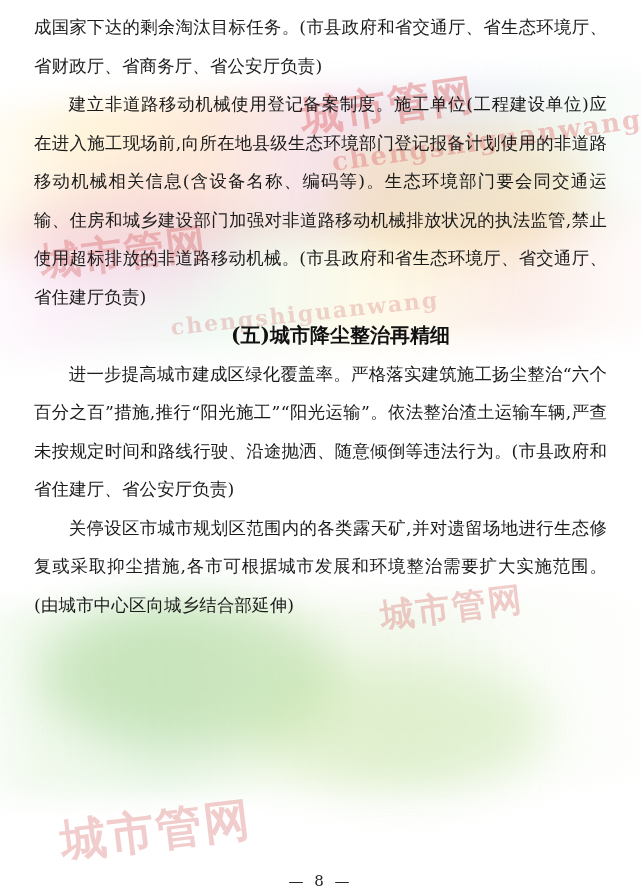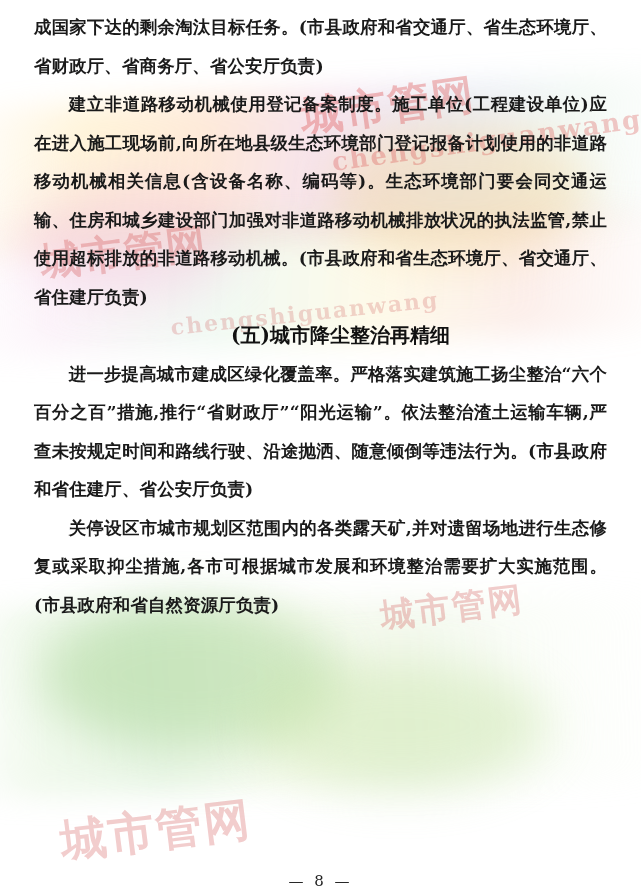--- a/index.html
+++ b/index.html
@@ -133,21 +133,20 @@
     height: 100%;
   }
   .para {
     font-size: 17.4px;
     line-height: 38.5px;
     color: #1a1a1a;
     text-align: justify;
     text-justify: inter-ideograph;
     margin: 0;
     letter-spacing: 0.2px;
-    font-weight: bold;
   }
   .para.indent { text-indent: 2em; }
   .heading {
     font-size: 20px;
     line-height: 38.5px;
     font-weight: bold;
     color: #111;
     text-indent: 2em;
     margin: 0;
     text-align: center;
@@ -183,17 +182,17 @@
   <div class="wm-text t3">城市管网</div>
   <div class="wm-text t4">城市管网</div>
   <div class="wm-text t5">城市管网</div>
   <div class="wm-text t6">chengshiguanwang</div>
 </div>
 
 <div class="page">
   <p class="para">成国家下达的剩余淘汰目标任务。(市县政府和省交通厅、省生态环境厅、省财政厅、省商务厅、省公安厅负责)</p>
   <p class="para indent">建立非道路移动机械使用登记备案制度。施工单位(工程建设单位)应在进入施工现场前,向所在地县级生态环境部门登记报备计划使用的非道路移动机械相关信息(含设备名称、编码等)。生态环境部门要会同交通运输、住房和城乡建设部门加强对非道路移动机械排放状况的执法监管,禁止使用超标排放的非道路移动机械。(市县政府和省生态环境厅、省交通厅、省住建厅负责)</p>
   <p class="heading">(五)城市降尘整治再精细</p>
-  <p class="para indent">进一步提高城市建成区绿化覆盖率。严格落实建筑施工扬尘整治“六个百分之百”措施,推行“省财政厅”“阳光运输”。依法整治渣土运输车辆,严查未按规定时间和路线行驶、沿途抛洒、随意倾倒等违法行为。(市县政府和省住建厅、省公安厅负责)</p>
-  <p class="para indent">关停设区市城市规划区范围内的各类露天矿,并对遗留场地进行生态修复或采取抑尘措施,各市可根据城市发展和环境整治需要扩大实施范围。(市县政府和省自然资源厅负责)</p>
+  <p class="para indent">进一步提高城市建成区绿化覆盖率。严格落实建筑施工扬尘整治“六个百分之百”措施,推行“阳光施工”“阳光运输”。依法整治渣土运输车辆,严查未按规定时间和路线行驶、沿途抛洒、随意倾倒等违法行为。(市县政府和省住建厅、省公安厅负责)</p>
+  <p class="para indent">关停设区市城市规划区范围内的各类露天矿,并对遗留场地进行生态修复或采取抑尘措施,各市可根据城市发展和环境整治需要扩大实施范围。(由城市中心区向城乡结合部延伸)</p>
 </div>
 
 <div class="footer">— 8 —</div>
 
 </body></html>

